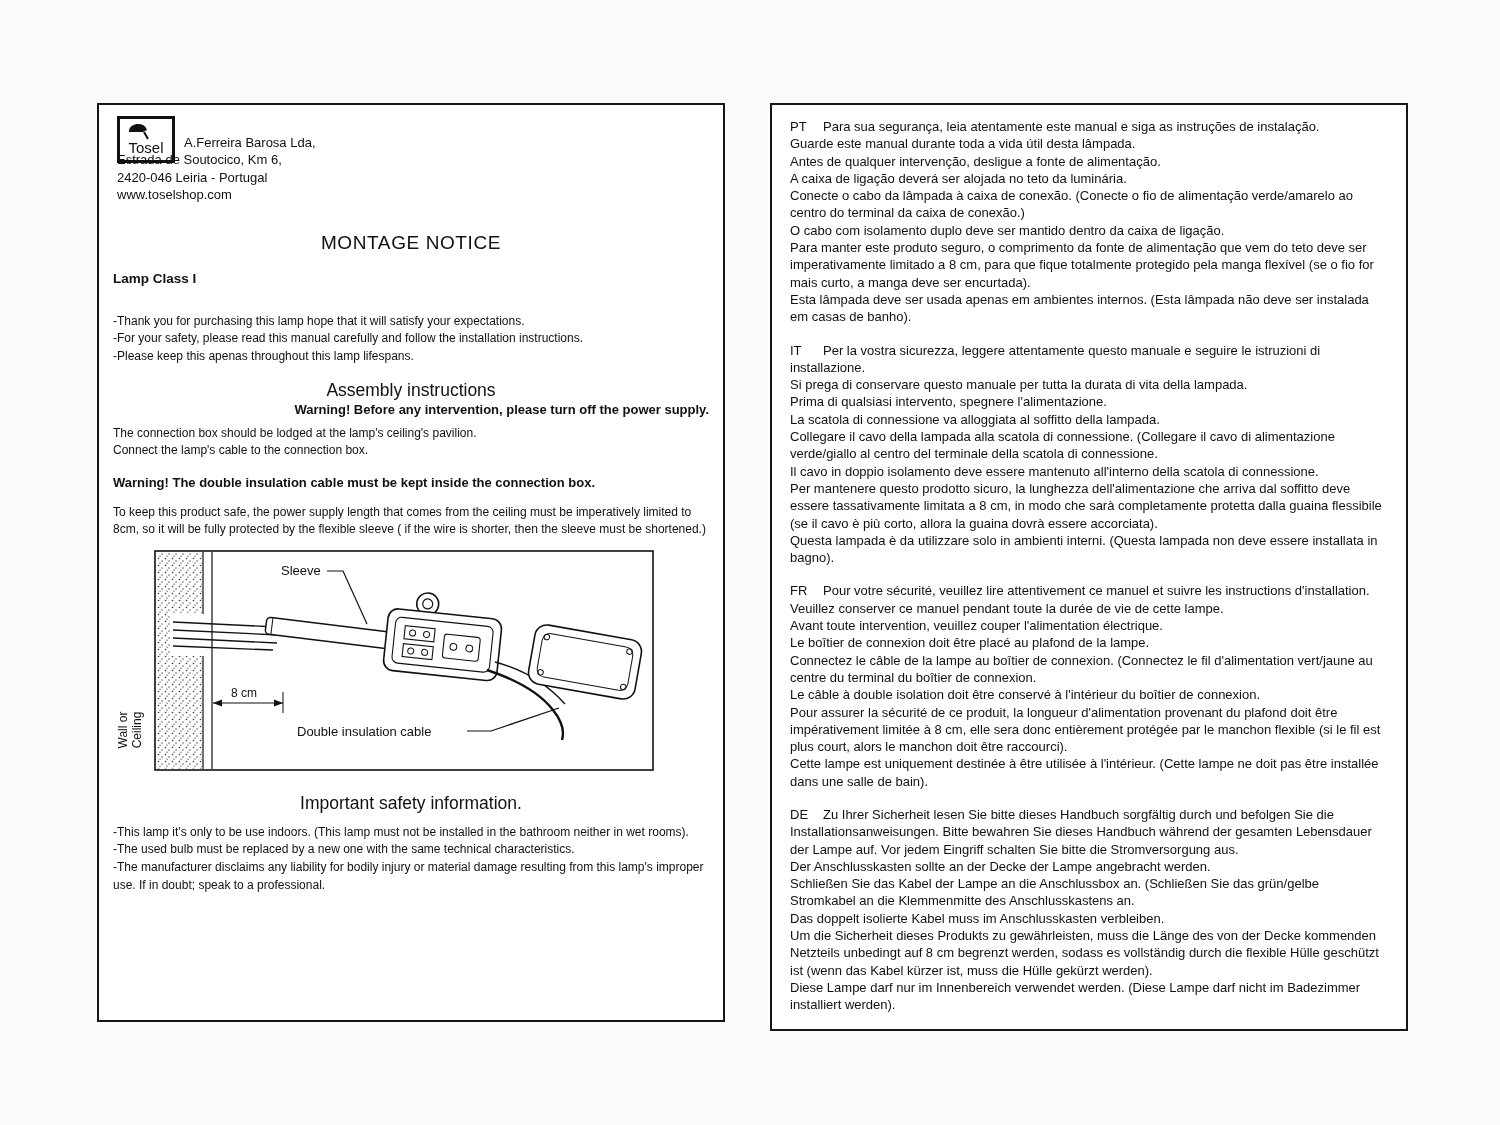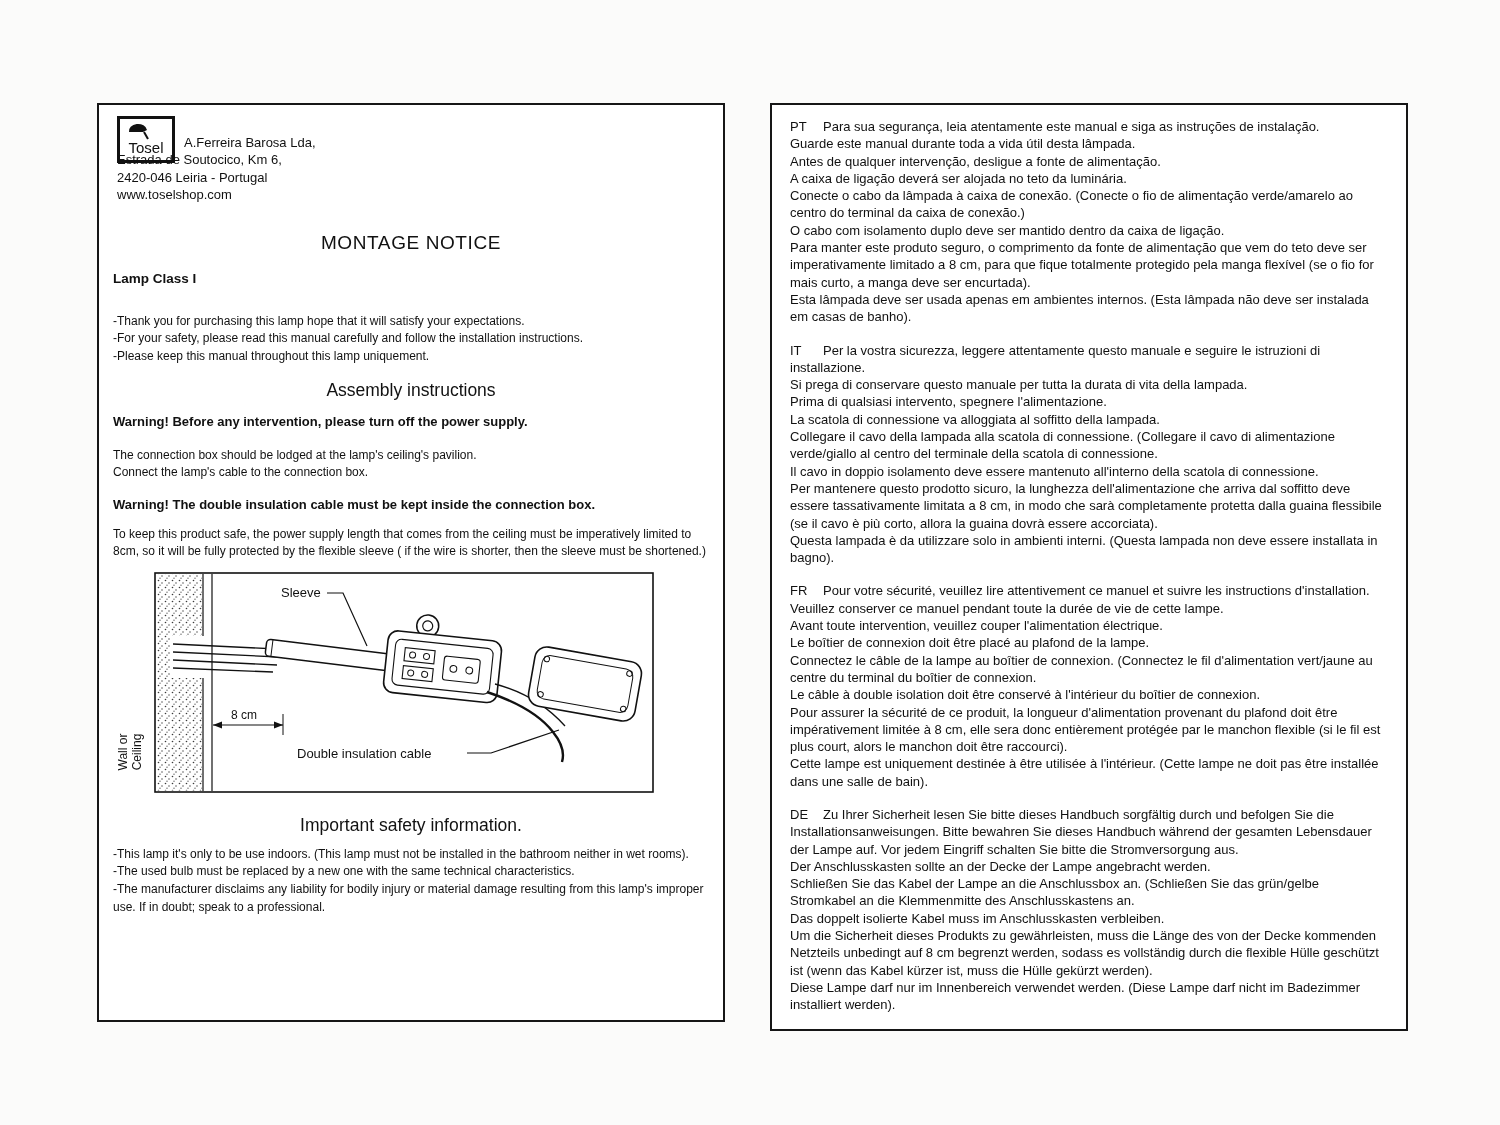--- a/index.html
+++ b/index.html
@@ -18,22 +18,22 @@
   .logo-box { width:58px; height:35px; flex:0 0 auto;border-radius:15px; }
   .addr { font-size:13px; line-height:17.5px; }
   .addr-indent { margin-left:4px; }
   .title { text-align:center; font-size:19px; font-weight:400; letter-spacing:0.6px; margin-top:28px; }
   .subtitle { font-size:13.5px; font-weight:bold; margin-top:17px; }
   .body-text { font-size:12px; line-height:17.6px; }
   .intro { margin-top:27px; }
   .h-center { text-align:center; font-size:17.5px; font-weight:400; }
   .assembly-heading { margin-top:15px; }
   .warning { font-weight:bold; font-size:13px; line-height:17.6px; }
-  .warning-1 { margin-top:12px; }
-  .para-1 { margin-top:16px; }
+  .warning-1 { margin-top:0;text-align:right; }
+  .para-1 { margin-top:6px; }
   .warning-2 { margin-top:14px; }
   .para-2 { margin-top:12px; }
   .diagram-wrap { margin-top:11px; margin-left:2px; }
   svg text { font-family:"Liberation Sans", sans-serif; fill:#111; }
   .safety-heading { margin-top:9px; }
   .safety { margin-top:10px; }
 
   
   .lang-block { font-size:13px; line-height:17.3px; margin-bottom:16px; }
   .lang-block:last-child { margin-bottom:0; }
@@ -59,21 +59,21 @@
   <div class="addr addr-indent">Estrada de Soutocico, Km 6,</div>
   <div class="addr addr-indent">2420-046 Leiria - Portugal</div>
   <div class="addr addr-indent">www.toselshop.com</div>
 
   <div class="title">MONTAGE NOTICE</div>
   <div class="subtitle">Lamp Class I</div>
 
   <div class="body-text intro">
     <div>-Thank you for purchasing this lamp hope that it will satisfy your expectations.</div>
     <div>-For your safety, please read this manual carefully and follow the installation instructions.</div>
-    <div>-Please keep this manual throughout this lamp uniquement.</div>
+    <div>-Please keep this apenas throughout this lamp lifespans.</div>
   </div>
 
   <div class="h-center assembly-heading">Assembly instructions</div>
 
   <div class="warning warning-1">Warning! Before any intervention, please turn off the power supply.</div>
 
   <div class="body-text para-1">
     <div>The connection box should be lodged at the lamp's ceiling's pavilion.</div>
     <div>Connect the lamp's cable to the connection box.</div>
   </div>

